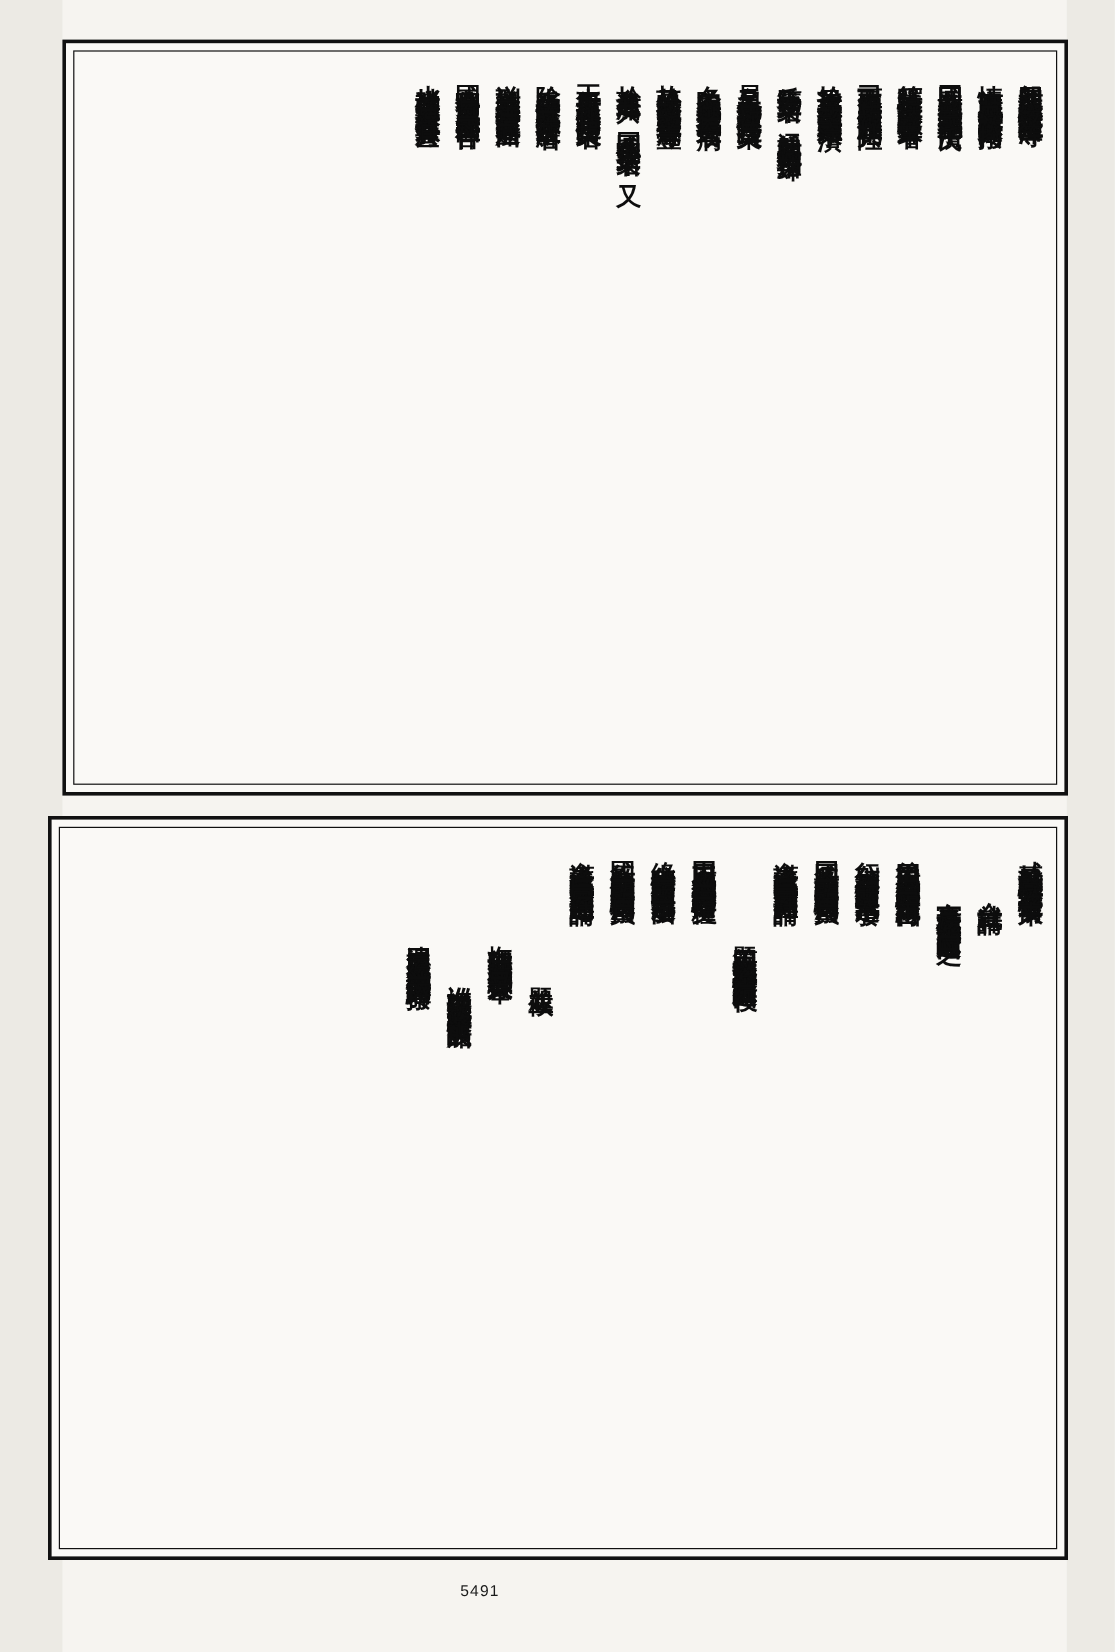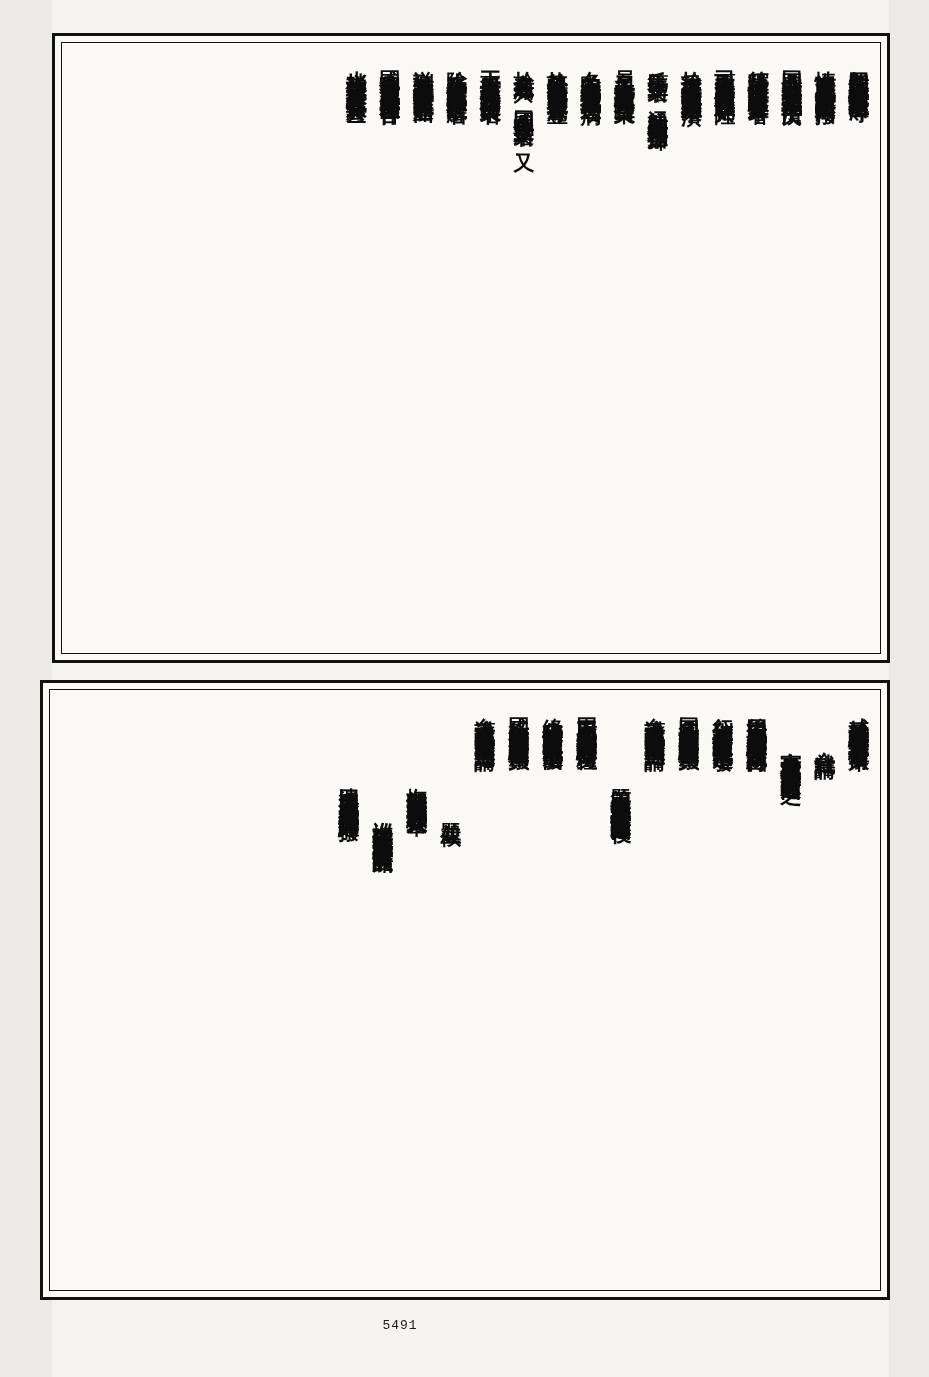--- a/index.html
+++ b/index.html
@@ -87,21 +87,21 @@
   
   .col.indent-1 { padding-top: 34px; }
   .col.indent-2 { padding-top: 70px; }
   .col.indent-3 { padding-top: 104px; }
   .page-number {
     position: absolute;
     left: 0;
     top: 1318px;
     width: 800px;
     text-align: center;
-    font-family: Liberation Mono, monospace;
+    font-family: Liberation Sans, sans-serif;
     font-size: 13px;
     color: #1a1a1a;
     letter-spacing: 1px;
   }
 </style>
 </head>
 <body>
 
 <div class="page">
   <div class="paper-edge-left"></div>

